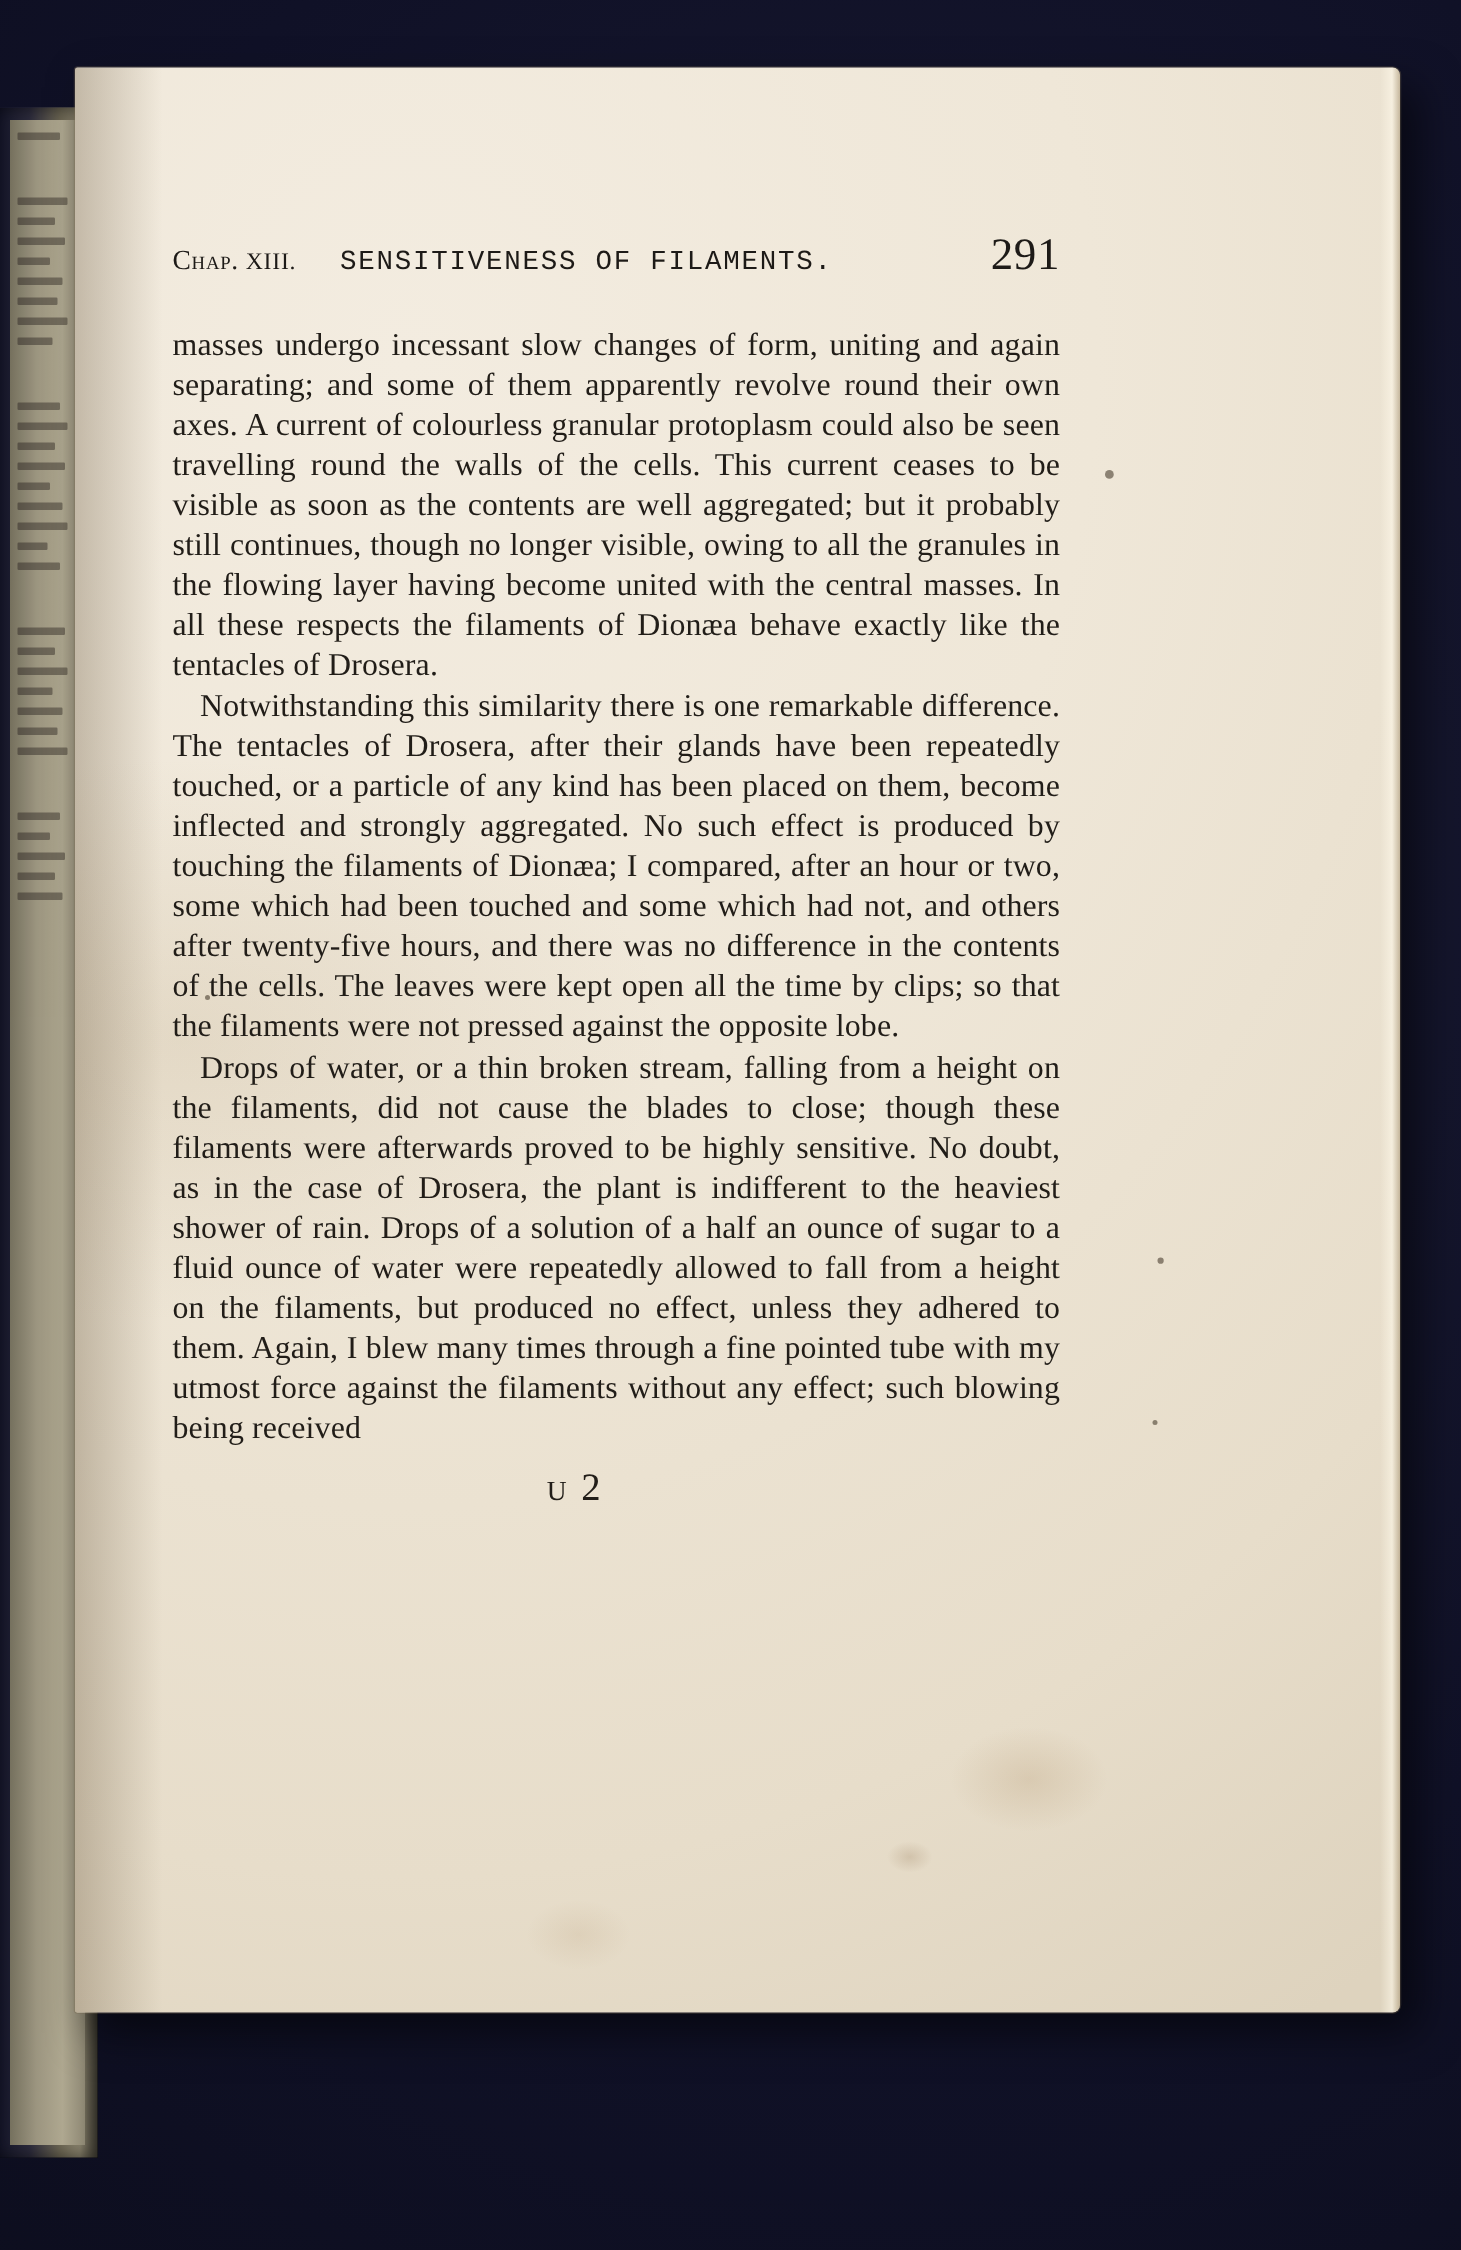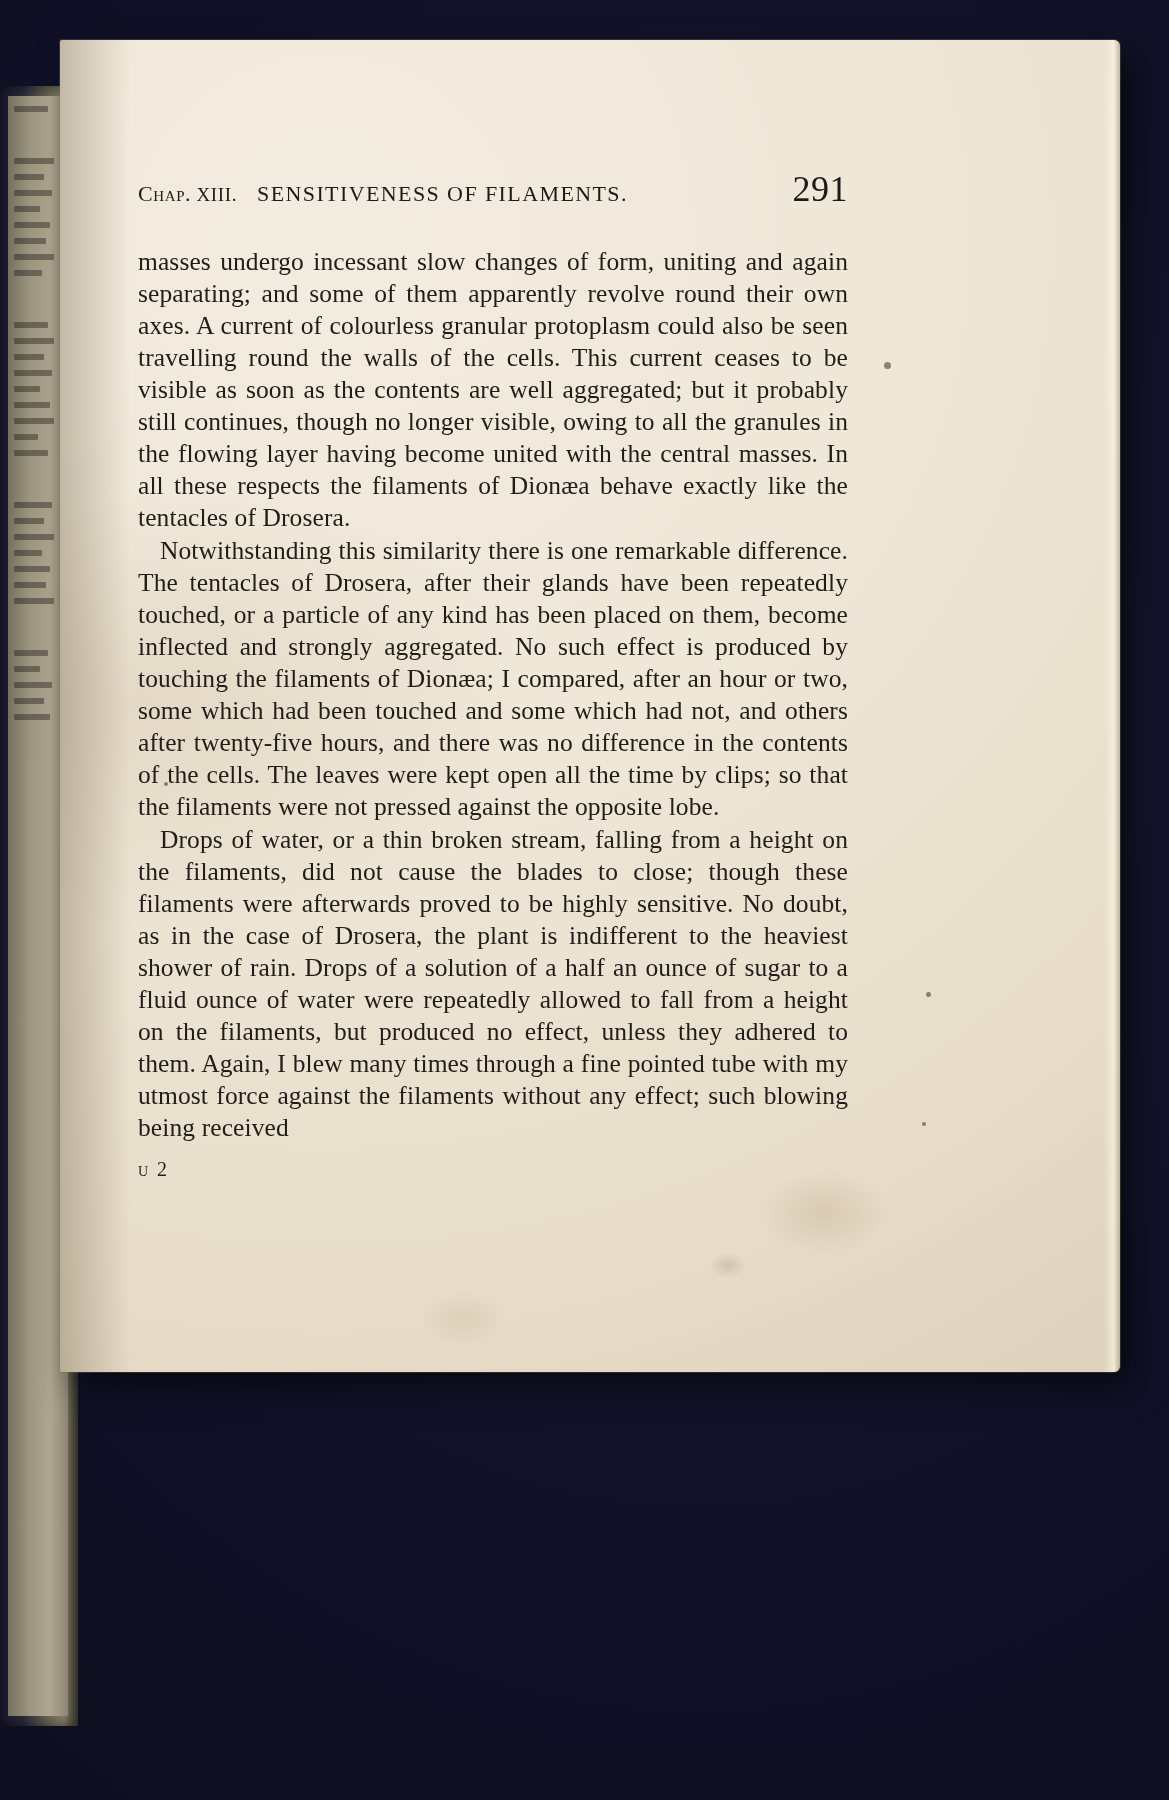--- a/index.html
+++ b/index.html
@@ -48,23 +48,23 @@
     margin: 10px 6px;
     background: rgba(40,34,28,0.45);
     border-radius: 1px;
   }
   .gutter-gap { height: 26px; }
 
   
   #page {
     position: absolute;
     left: 60px;
-    top: 40px;
+    top: 54px;
     width: 1060px;
-    height: 1332px;
+    height: 1556px;
     background:
       radial-gradient(130% 100% at 25% 15%, #f3ece0 0%, #efe7d8 40%, #e7ddca 78%, #ded3be 100%);
     box-shadow:
       0 0 0 1px rgba(120,105,80,0.35),
       14px 16px 34px rgba(0,0,0,0.55);
     border-radius: 2px 6px 6px 2px;
     overflow: hidden;
   }
   
   #page::before {
@@ -107,21 +107,22 @@
   #running-head .chap {
     font-variant: small-caps;
     font-size: 19px;
     letter-spacing: 0.6px;
   }
   #running-head .chap .big { font-size: 22px; }
   #running-head .title {
     font-variant: small-caps;
     font-size: 22px;
     letter-spacing: 1.4px;
-    margin-left: 20px;
+    margin-left: 35px;
+    font-family: Liberation Mono, monospace;
   }
   #running-head .folio {
     font-size: 36px;
     margin-left: auto;
     letter-spacing: 0.5px;
     padding-left: 40px;
     font-family: "Liberation Serif", serif;
   }
 
   .para {
@@ -131,24 +132,24 @@
     text-align: justify;
     text-justify: inter-word;
     margin: 0 0 1px 0;
     letter-spacing: 0.1px;
     -webkit-font-smoothing: none;
   }
   .para.indent { text-indent: 22px; }
 
   #catchword {
     margin-top: 14px;
-    text-align: left;
+    text-align: center;
     padding-right: 66px;
     color: #221e19;
-    font-size: 20px;
+    font-size: 31px;
     font-variant: small-caps;
     letter-spacing: 2px;
   }
 
   
   .speck {
     position: absolute;
     background: #3a3020;
     border-radius: 50%;
     opacity: 0.55;

